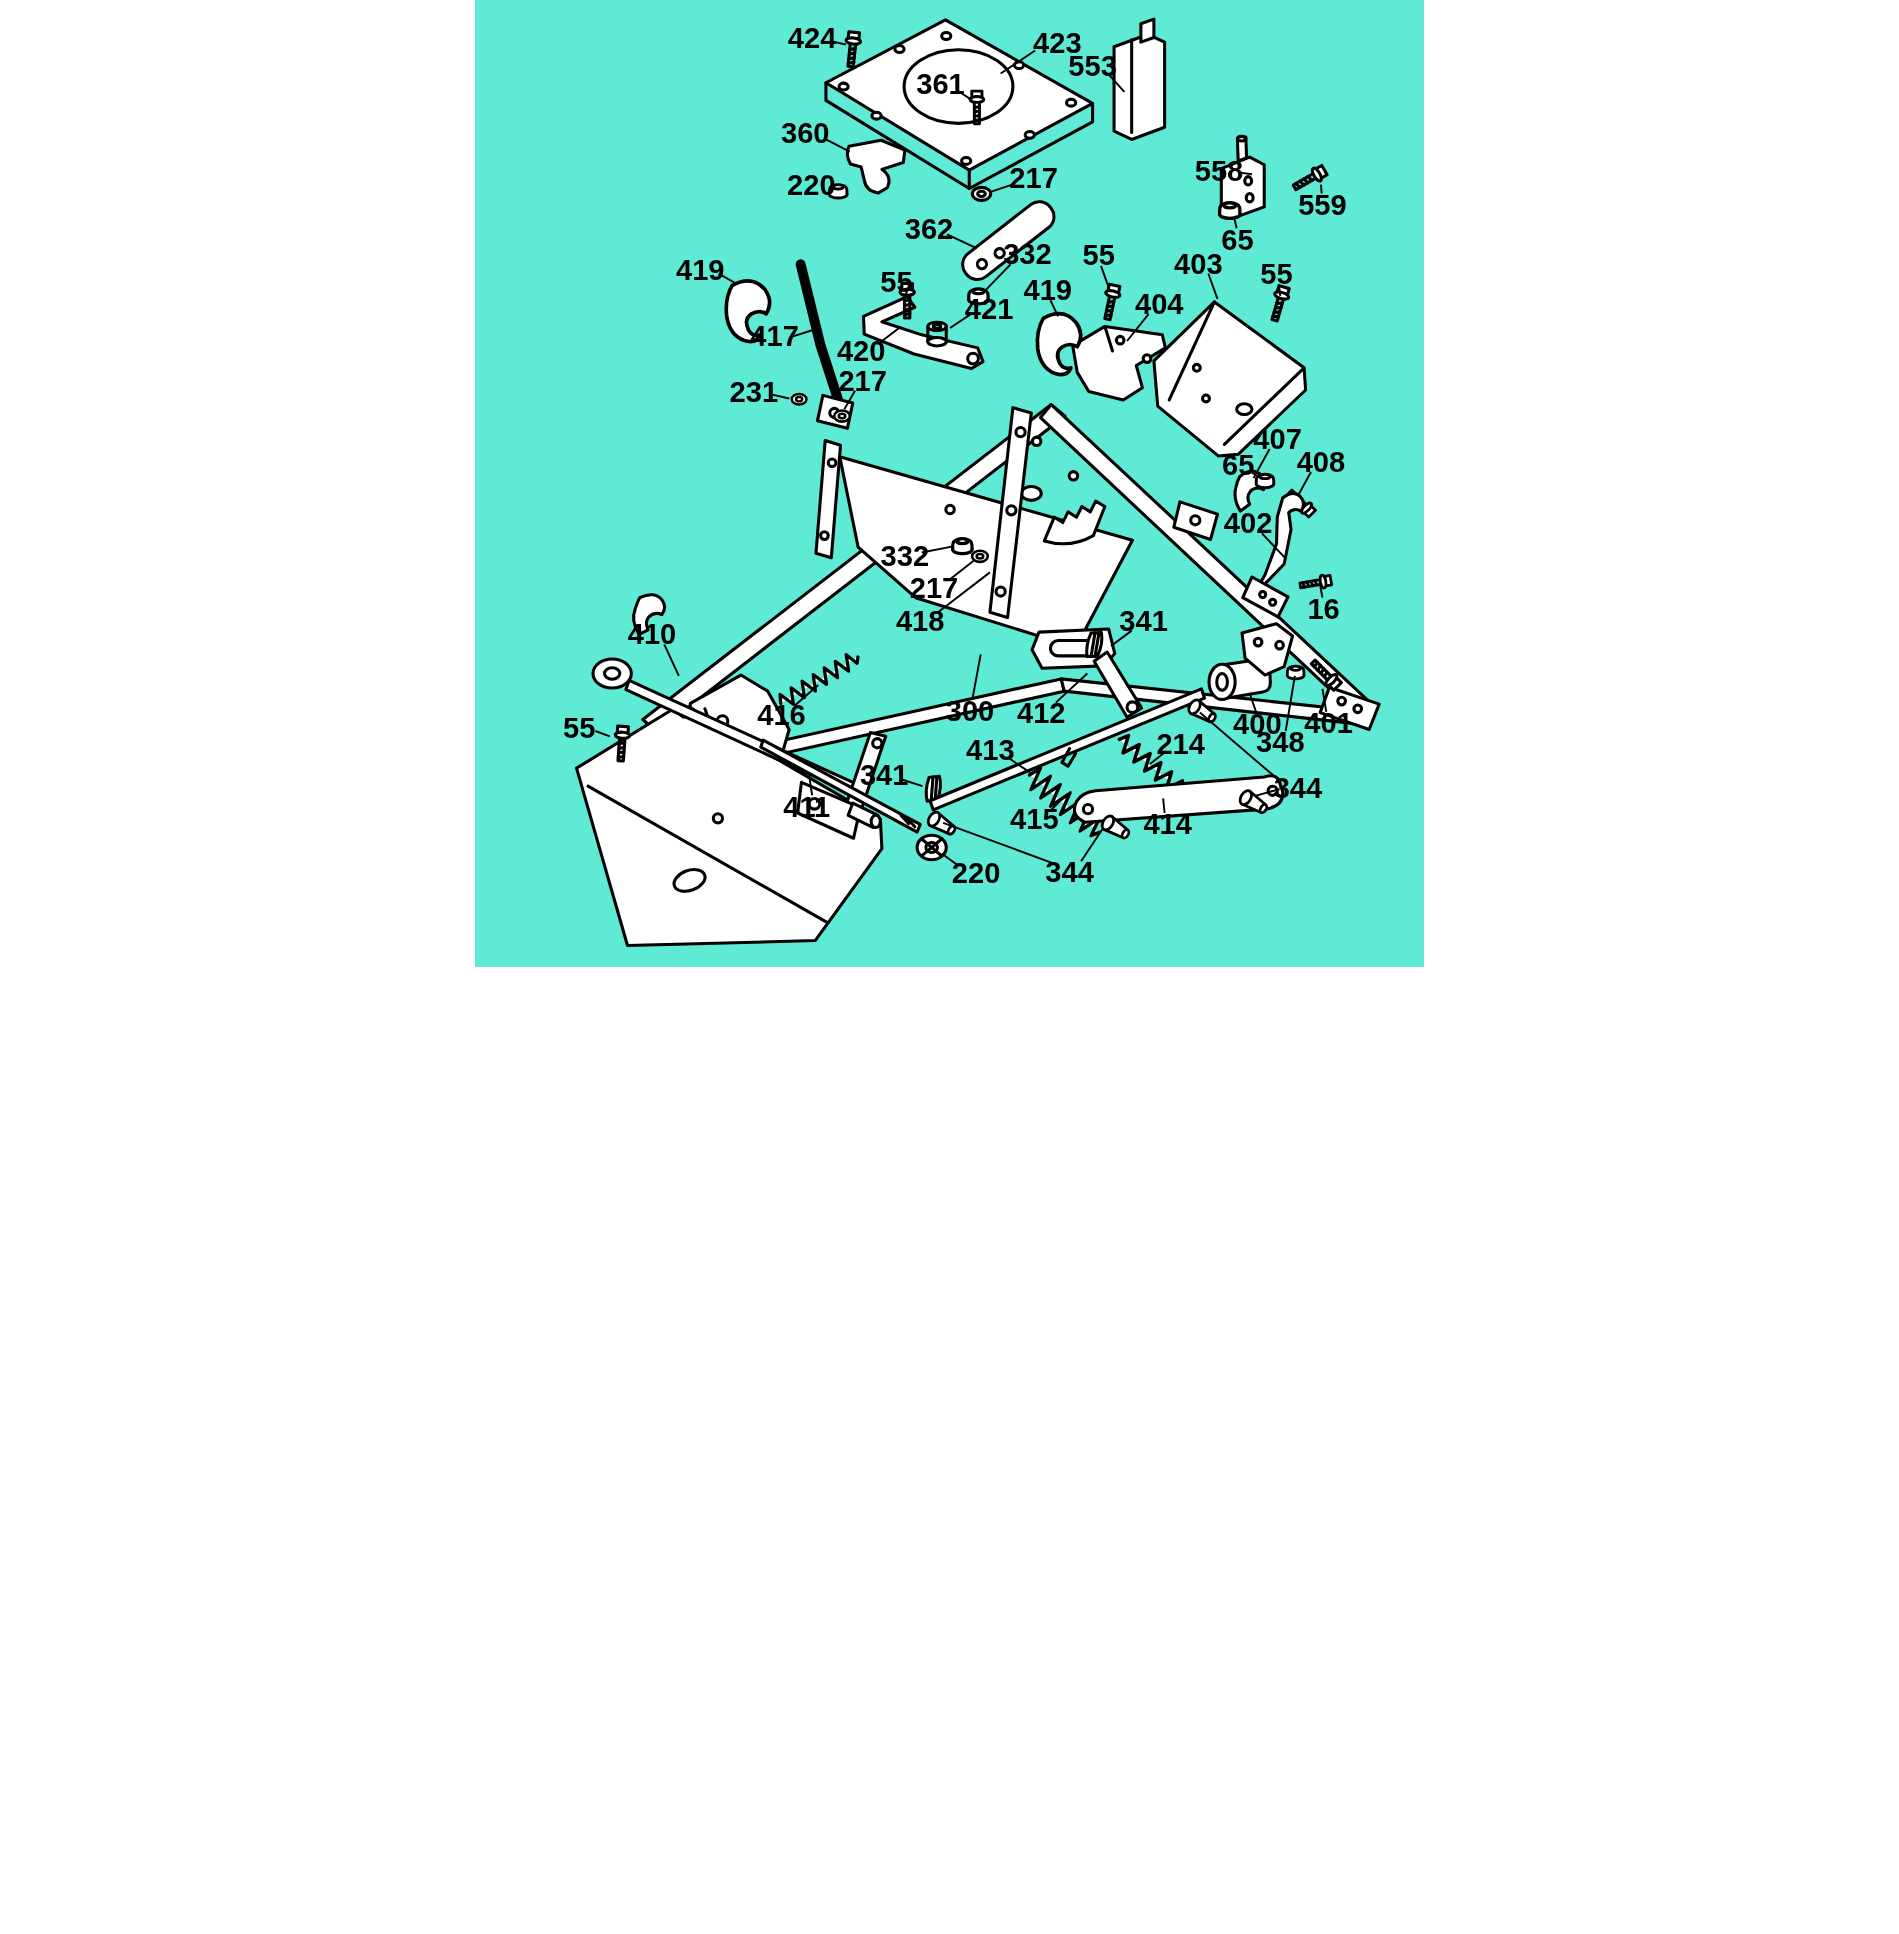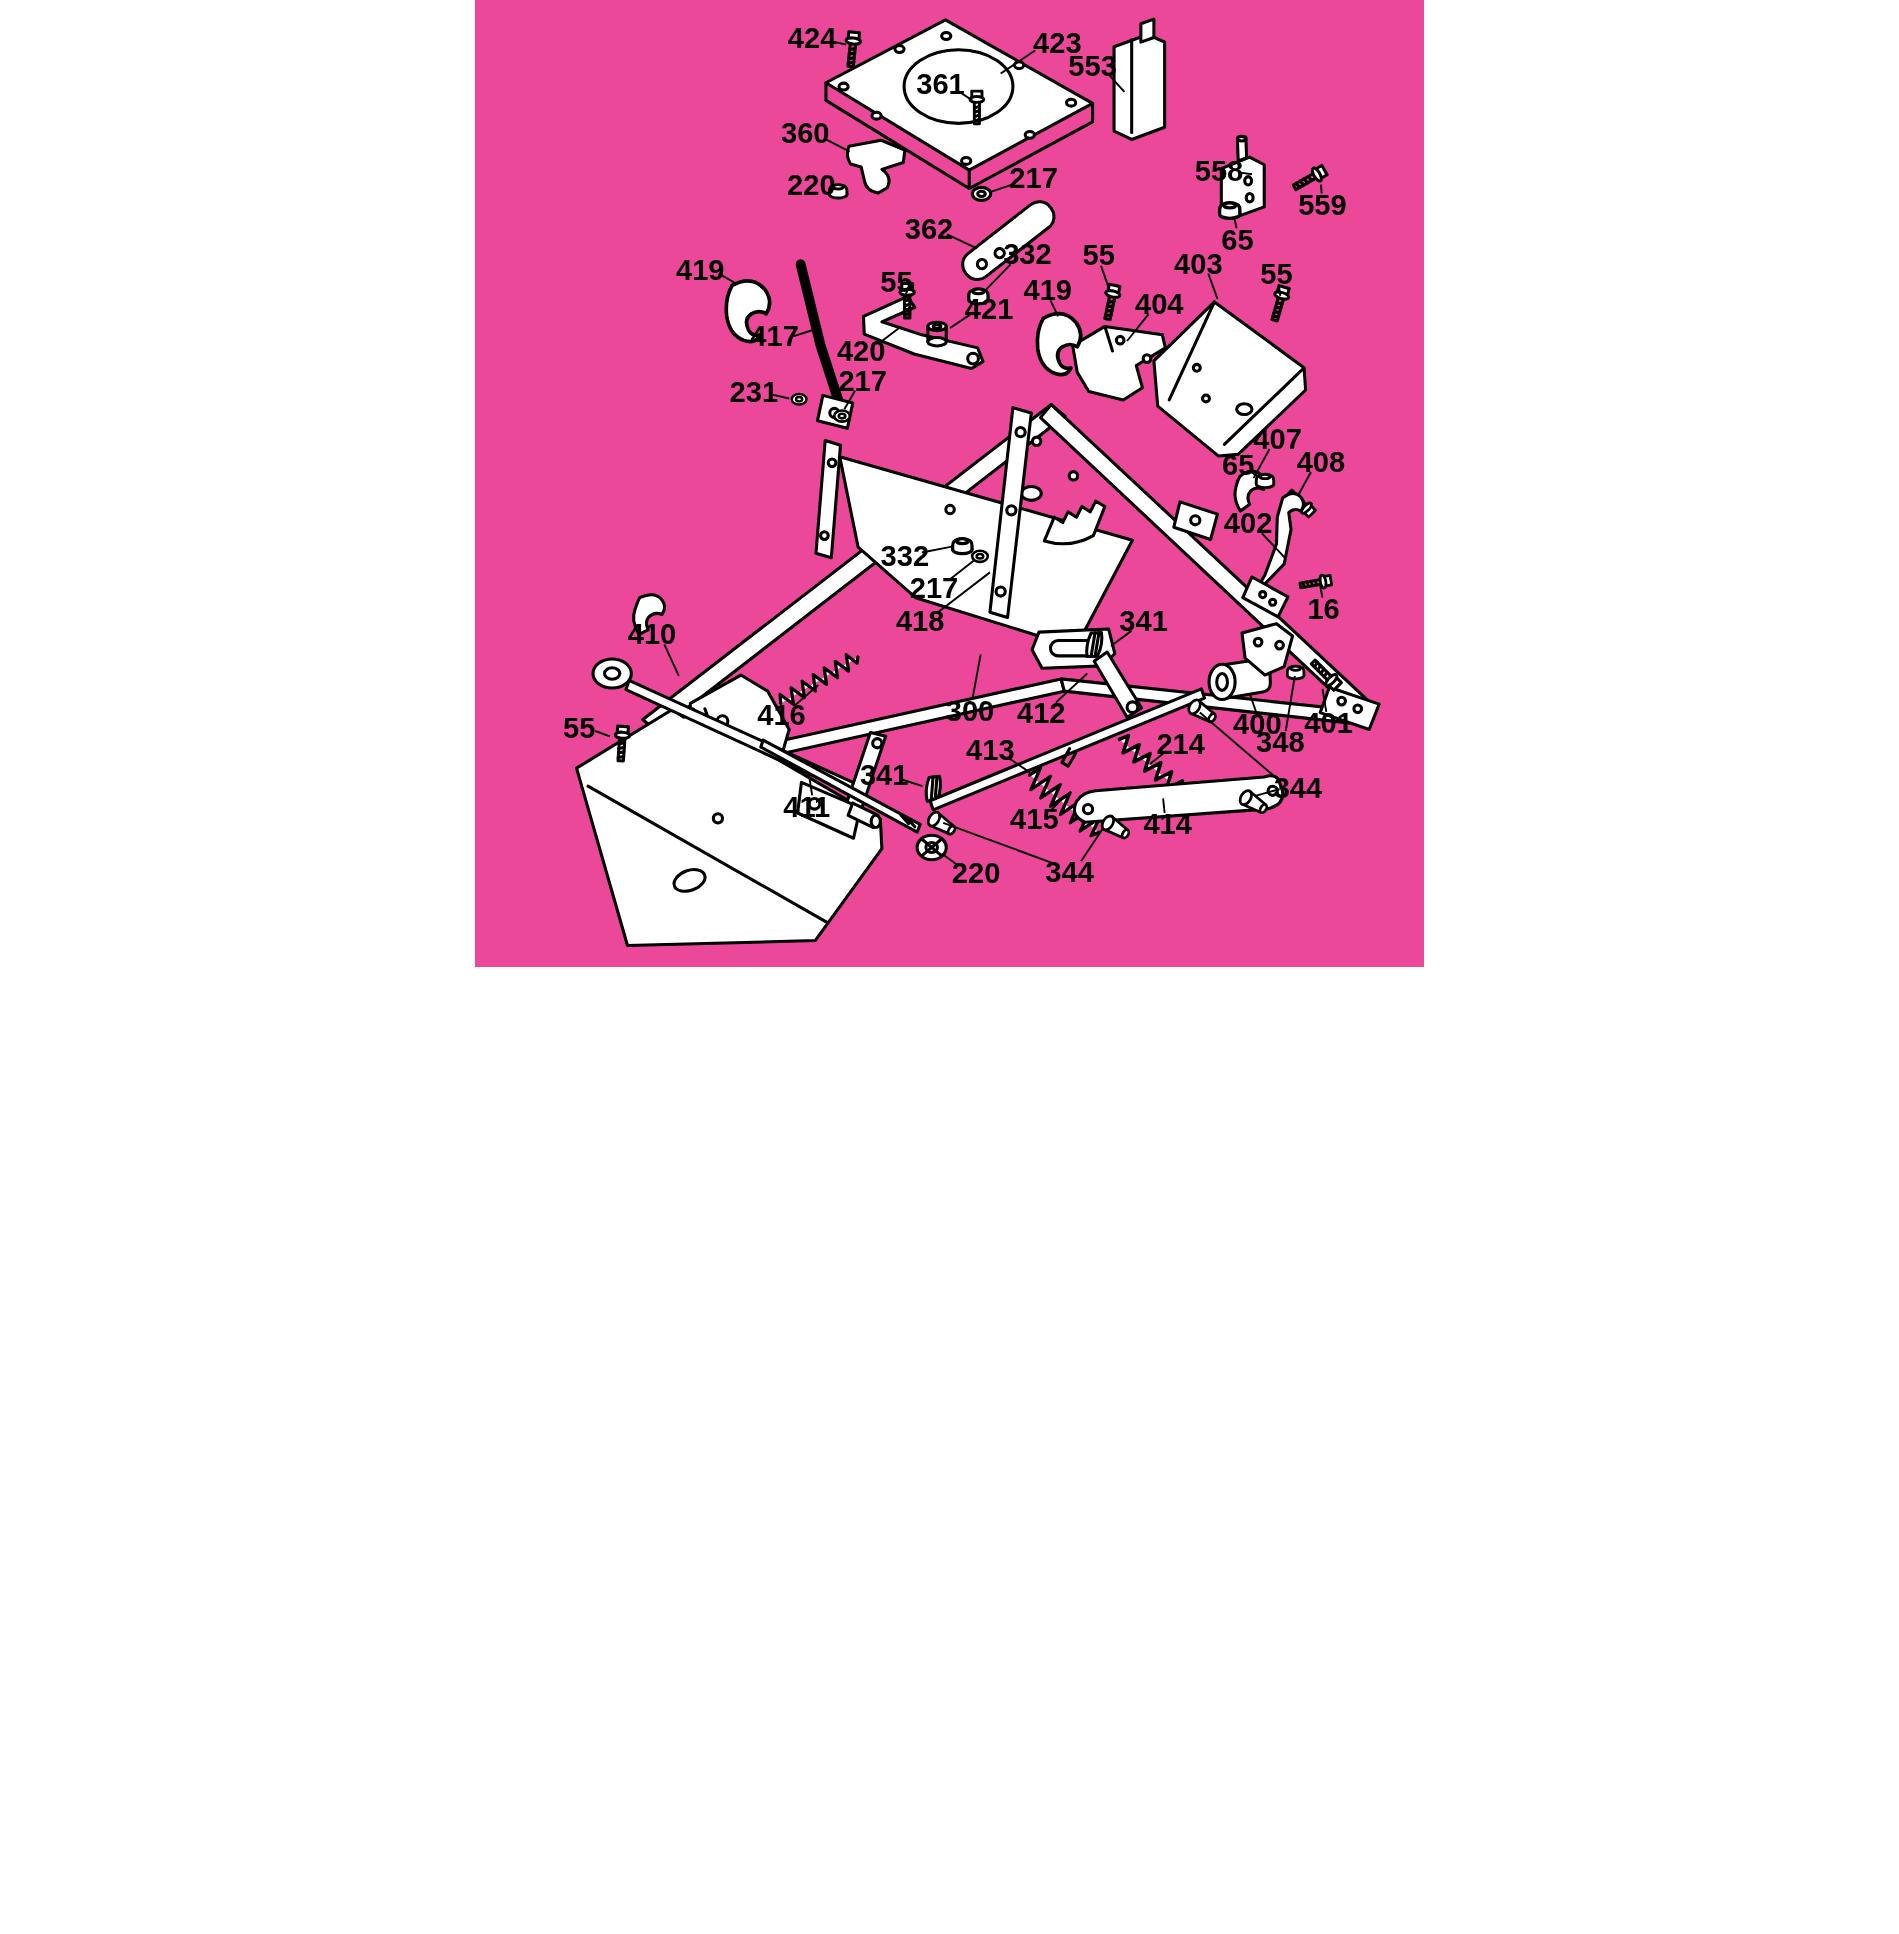--- a/index.html
+++ b/index.html
@@ -1,16 +1,16 @@
 <!DOCTYPE html>
 <html style="font-size:12.3px"><head>
 <meta charset="utf-8">
 <style>
   html,body{margin:0;padding:0;background:#ffffff;font-family:"Liberation Sans",sans-serif;}
-  .stage{width:min(100%,949px);margin:0 auto;background:#ec4899;}
+  .stage{width:min(100%,949px);margin:0 auto;background:#5eead4;}
   svg{display:block;width:100%;height:auto;}
   #art{stroke:#000;stroke-width:8;stroke-linejoin:round;stroke-linecap:round;fill:#fff;}
   #art .open{fill:none;}
   #labels-layer text{font-family:"Liberation Sans",sans-serif;font-weight:700;font-size:76px;fill:#000;}
   #labels-layer line{stroke:#000;stroke-width:5;}
 </style>
 </head>
 <body>
 
 <div class="stage">

